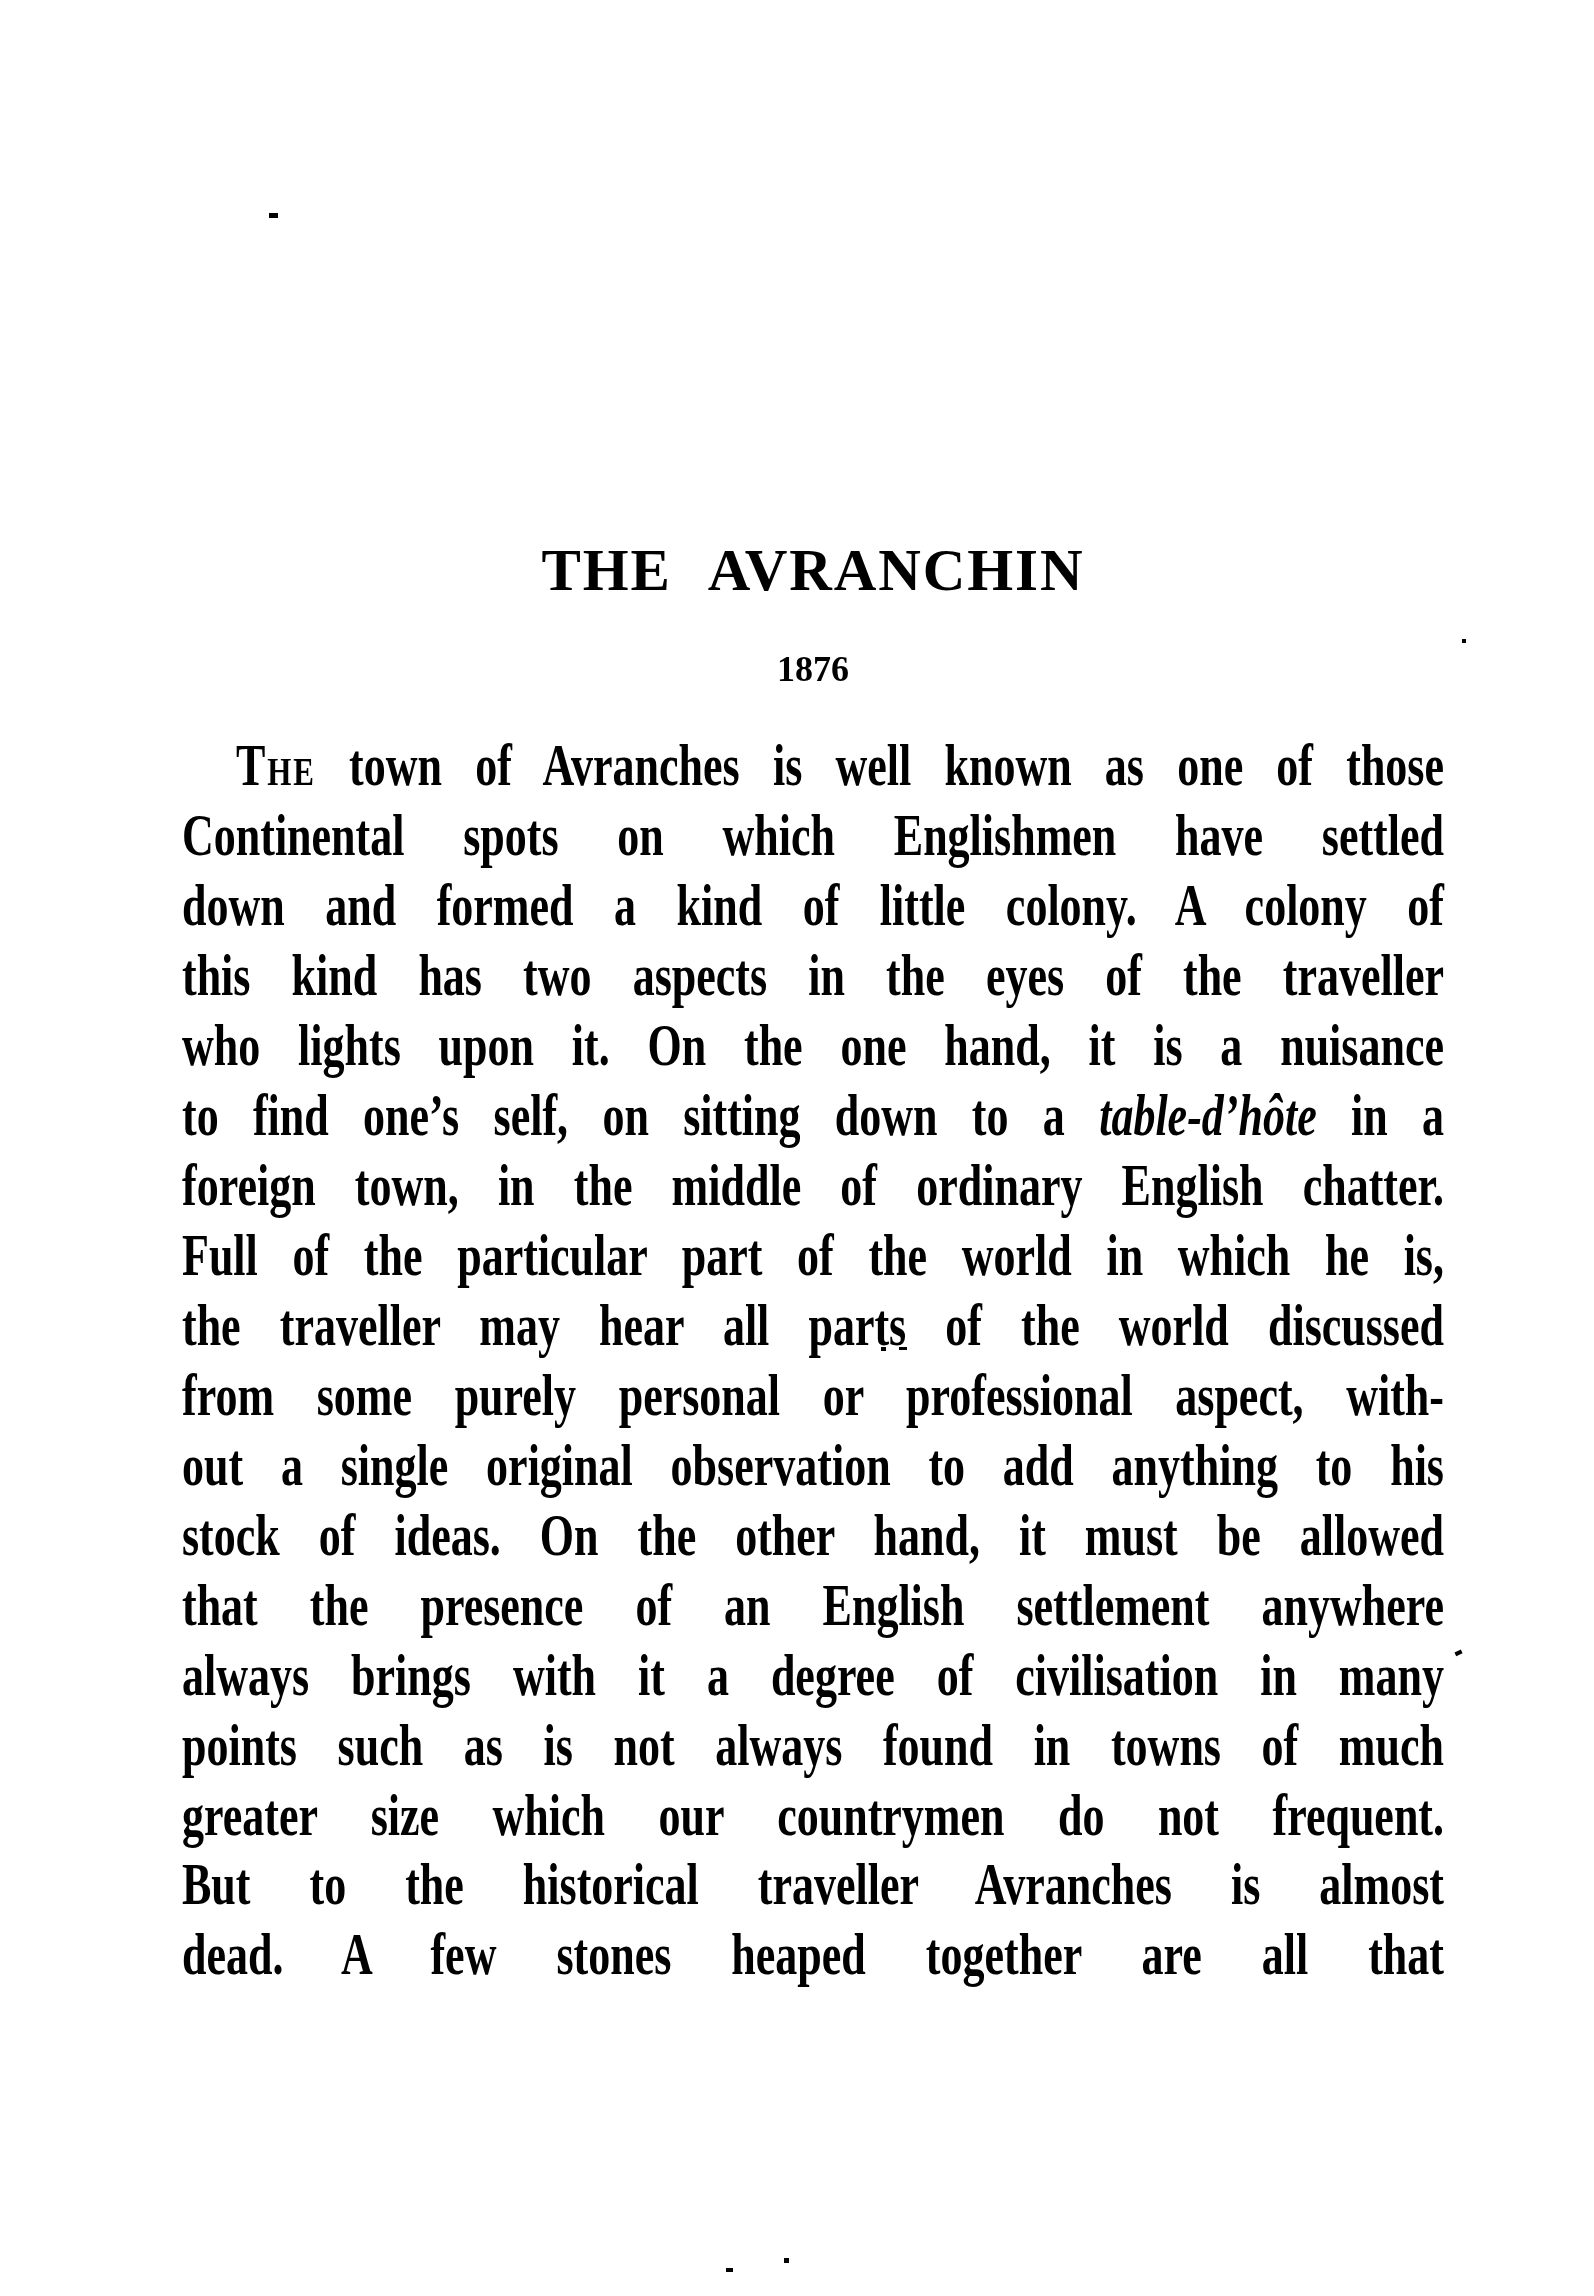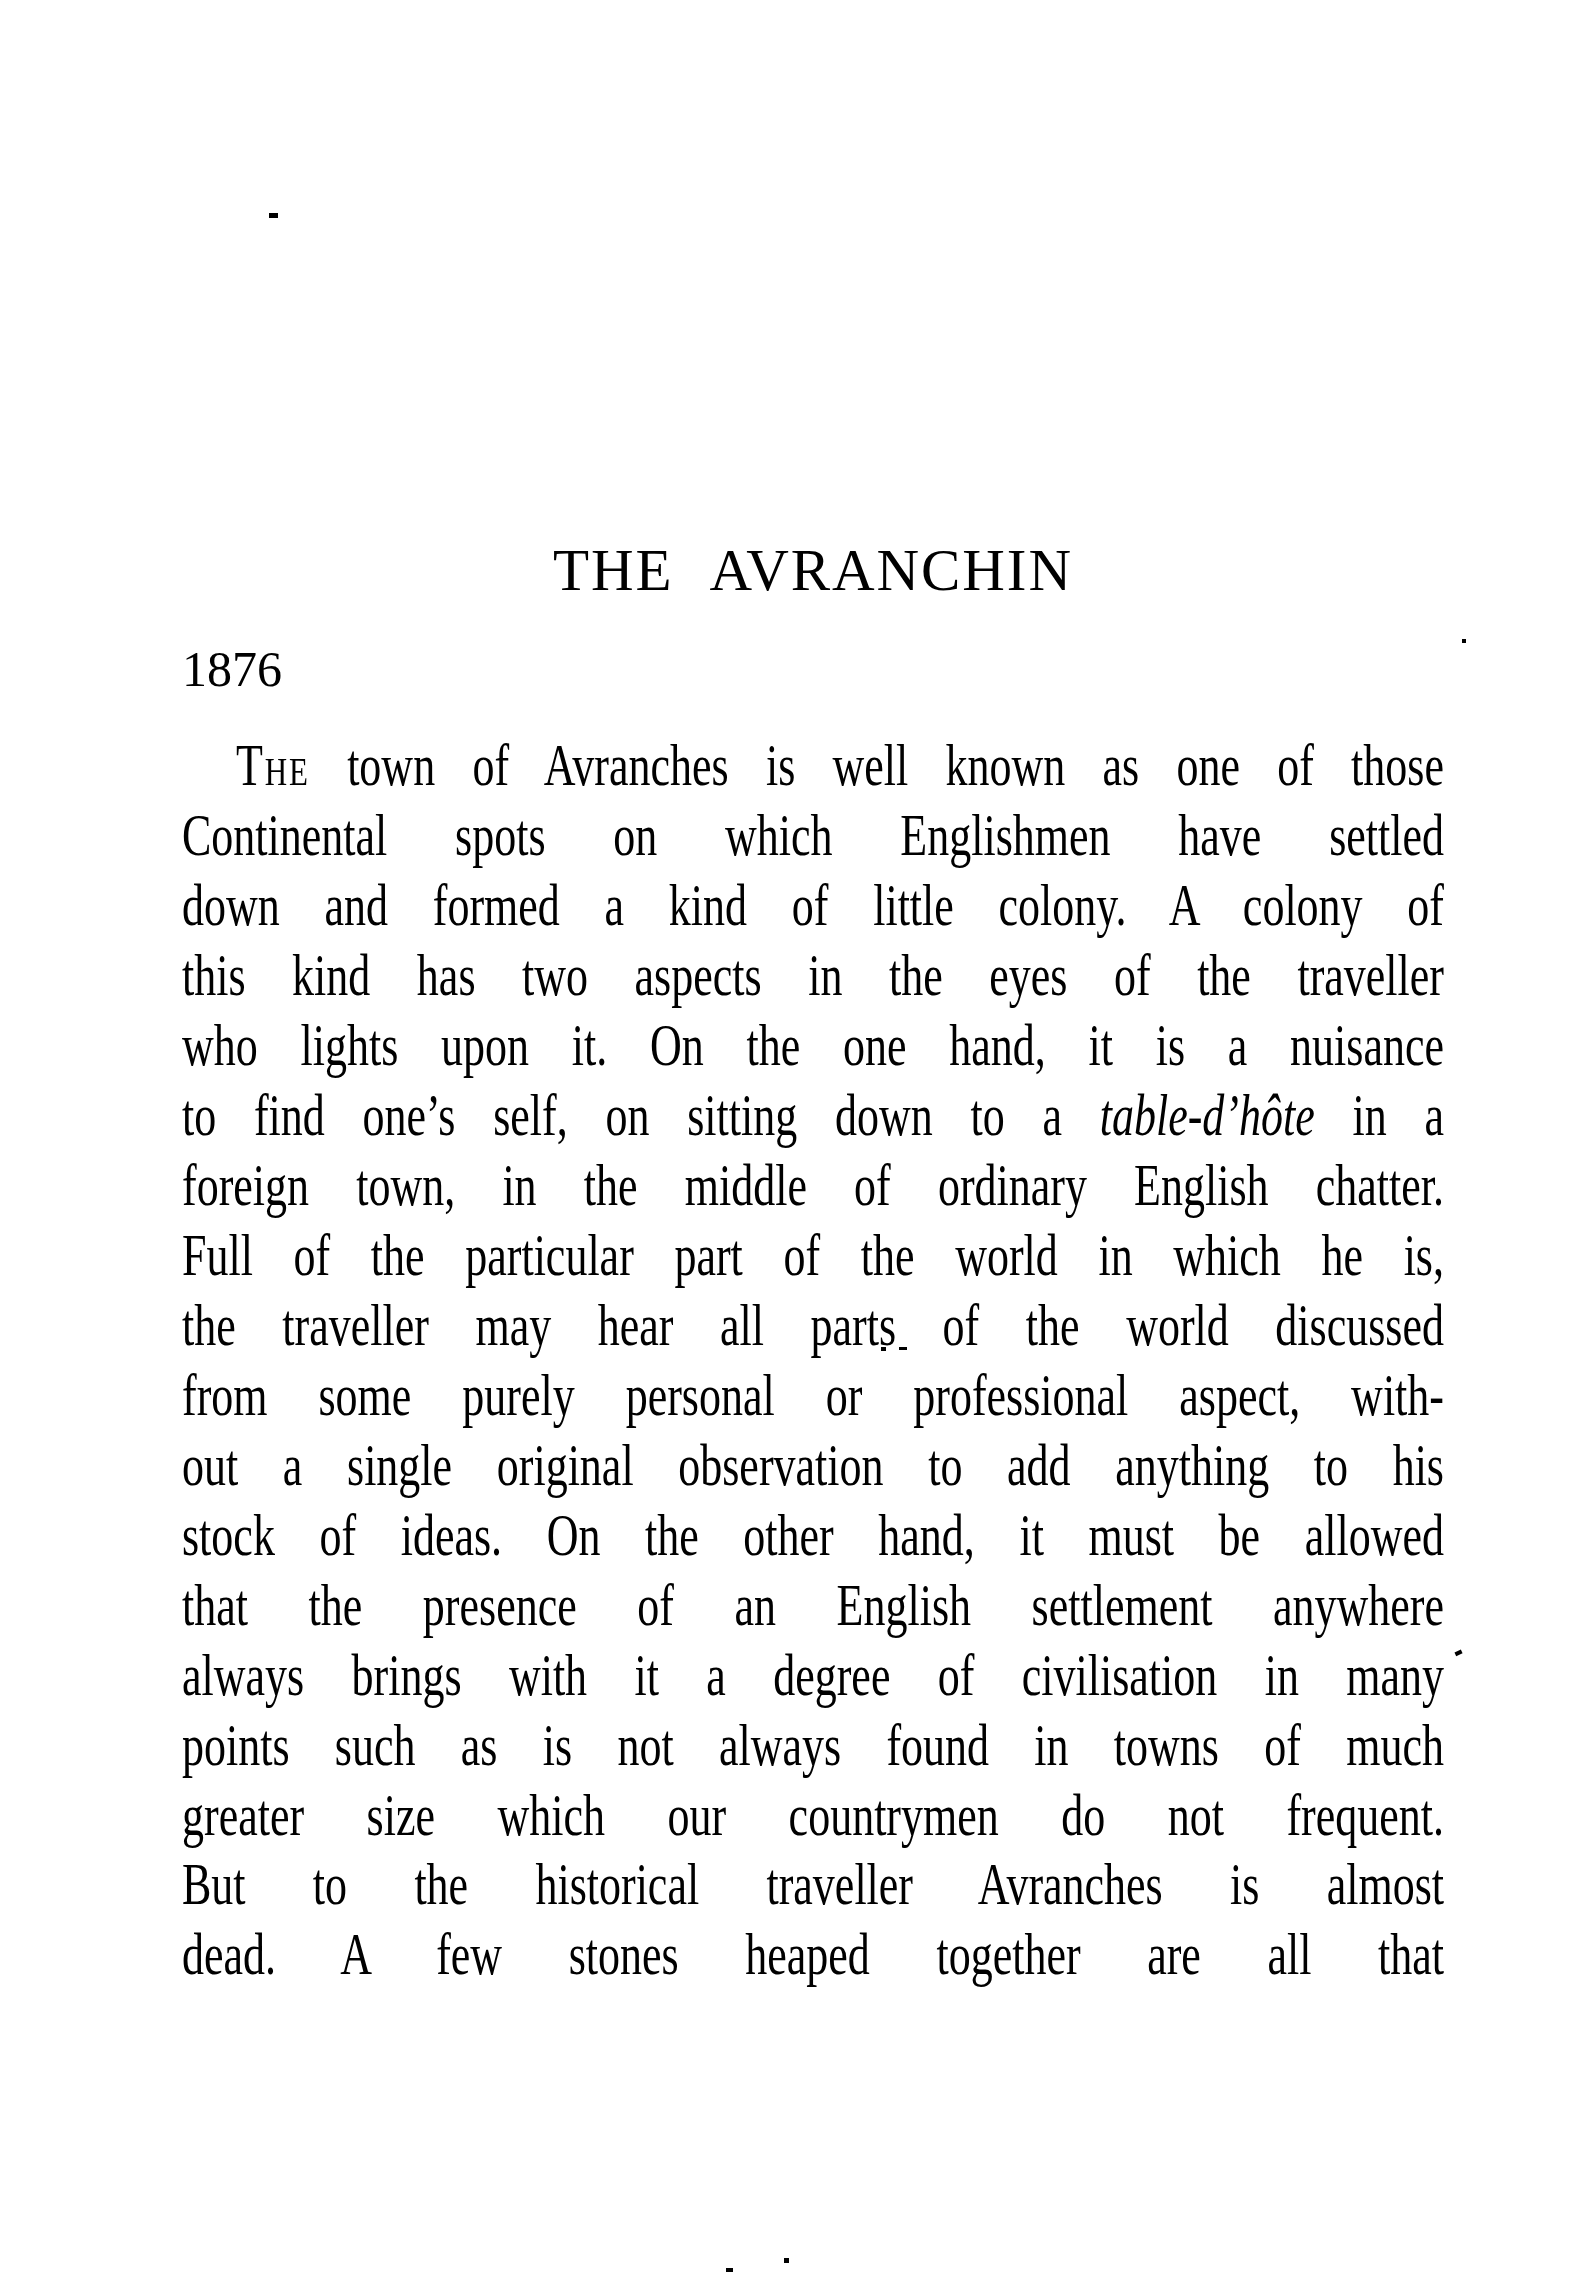--- a/index.html
+++ b/index.html
@@ -9,39 +9,41 @@
     background: #ffffff;
   }
   .scan-page {
     position: relative;
     width: 1594px;
     height: 2297px;
     background: #ffffff;
     color: #000000;
     font-family: "Liberation Serif", "DejaVu Serif", serif;
     overflow: hidden;
+    font-weight: bold;
   }
   .chapter-title {
     position: absolute;
     left: 182px;
     top: 541px;
     width: 1262px;
     text-align: center;
     font-size: 59px;
     line-height: 59px;
     letter-spacing: 1.9px;
     word-spacing: 22.6px;
     white-space: nowrap;
   }
   .chapter-year {
     position: absolute;
     left: 182px;
     top: 644px;
     width: 1262px;
-    font-size: 50px;
+    text-align: center;
+    font-size: 36px;
     line-height: 50px;
     letter-spacing: 0;
   }
   .body-block {
     position: absolute;
     left: 182px;
     top: 731px;
     width: 1262px;
     font-size: 44px;
     line-height: 53px;

